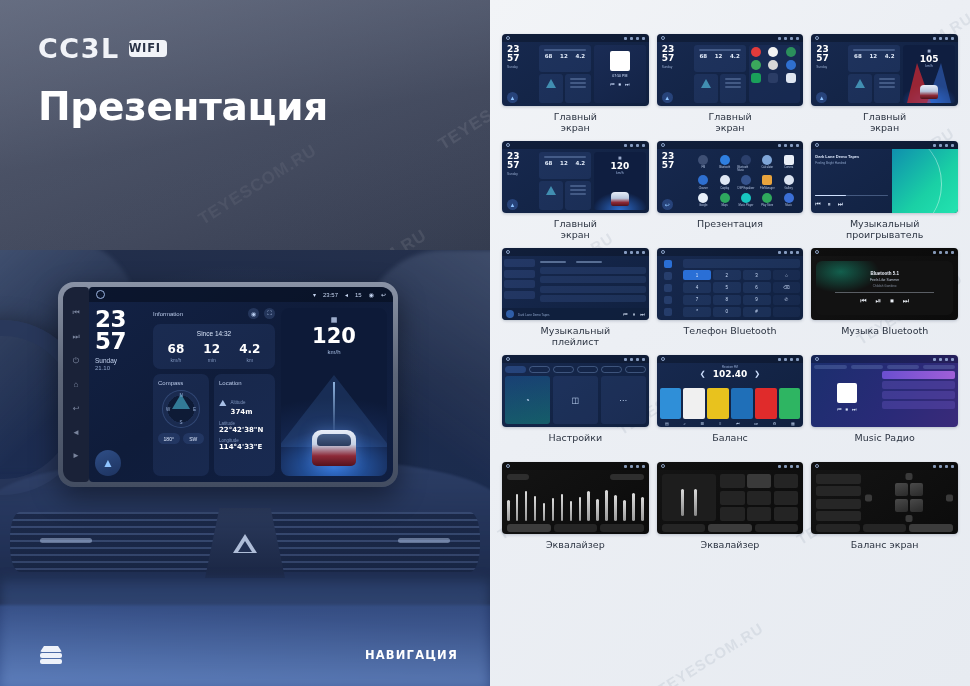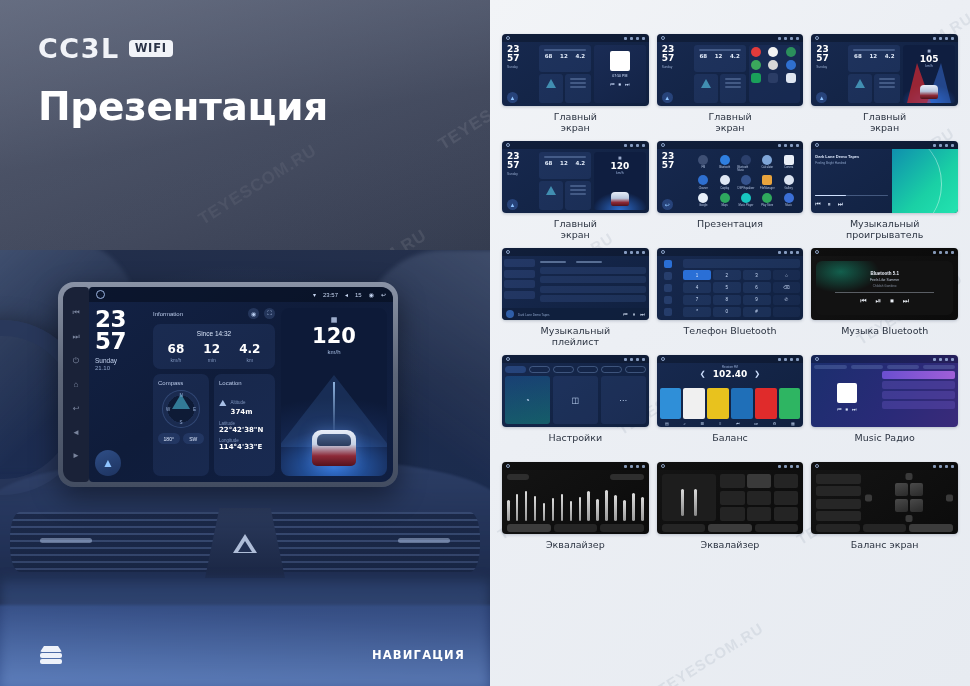--- a/index.html
+++ b/index.html
@@ -36,21 +36,21 @@
   .wm4 { left: 190px; top: 175px; color: rgba(255,255,255,.06); }
 
   .logo-row { position: absolute; left: 38px; top: 33px; display: flex; align-items: center; gap: 9px; }
   .logo-text {
     color: #f1f3f8; font-size: 27px; font-weight: 700; letter-spacing: 1.5px;
     font-family: "DejaVu Sans", sans-serif;
   }
   .wifi-badge {
     background: #f1f3f8; color: #2b3347; border-radius: 4px;
     font-size: 11.5px; font-weight: 700; letter-spacing: .8px;
-    padding: 3px 6px 2px 6px; line-height: 1;
+    padding: 3px 6px 2px 0; line-height: 1;
     font-family: "DejaVu Sans", sans-serif;
   }
 
   .headline { position: absolute; left: 38px; top: 86px; }
   .headline .yr {
     color: #ffffff; font-size: 53px; font-weight: 700; line-height: 1.04;
     letter-spacing: -0.5px; font-family: "DejaVu Sans", sans-serif;
   }
   .headline .l1, .headline .l2 {
     color: #ffffff; font-size: 39px; font-weight: 700; line-height: 1.08;
@@ -221,21 +221,21 @@
     background: linear-gradient(180deg, #49618a, #2b3c5e); border-radius: 6px 6px 3px 3px;
   }
 
   .hero-bottom { position: absolute; left: 0; bottom: 0; width: 490px; height: 62px; }
   .layers-ico { position: absolute; left: 40px; bottom: 22px; width: 22px; height: 18px; }
   .layers-ico i { position: absolute; left: 0; width: 22px; height: 5px; background: #eef2fa; border-radius: 2px; display: block; transform: skewX(0deg); }
   .layers-ico i:nth-child(1) { top: 0; clip-path: polygon(18% 0,82% 0,100% 100%,0 100%); height: 6px; }
   .layers-ico i:nth-child(2) { top: 7px; }
   .layers-ico i:nth-child(3) { top: 13px; }
   .nav-label {
-    position: absolute; right: 25px; bottom: 24px;
+    position: absolute; right: 32px; bottom: 24px;
     color: #ffffff; font-size: 11.5px; font-weight: 700; letter-spacing: 1.2px;
     font-family: "DejaVu Sans", sans-serif;
   }
 
   
   .gridpanel {
     width: 480px; height: 686px; position: relative;
     background: linear-gradient(135deg, #f2f4f7 0%, #eceff4 40%, #e7ebf1 100%);
     padding: 34px 12px 10px 12px;
   }

